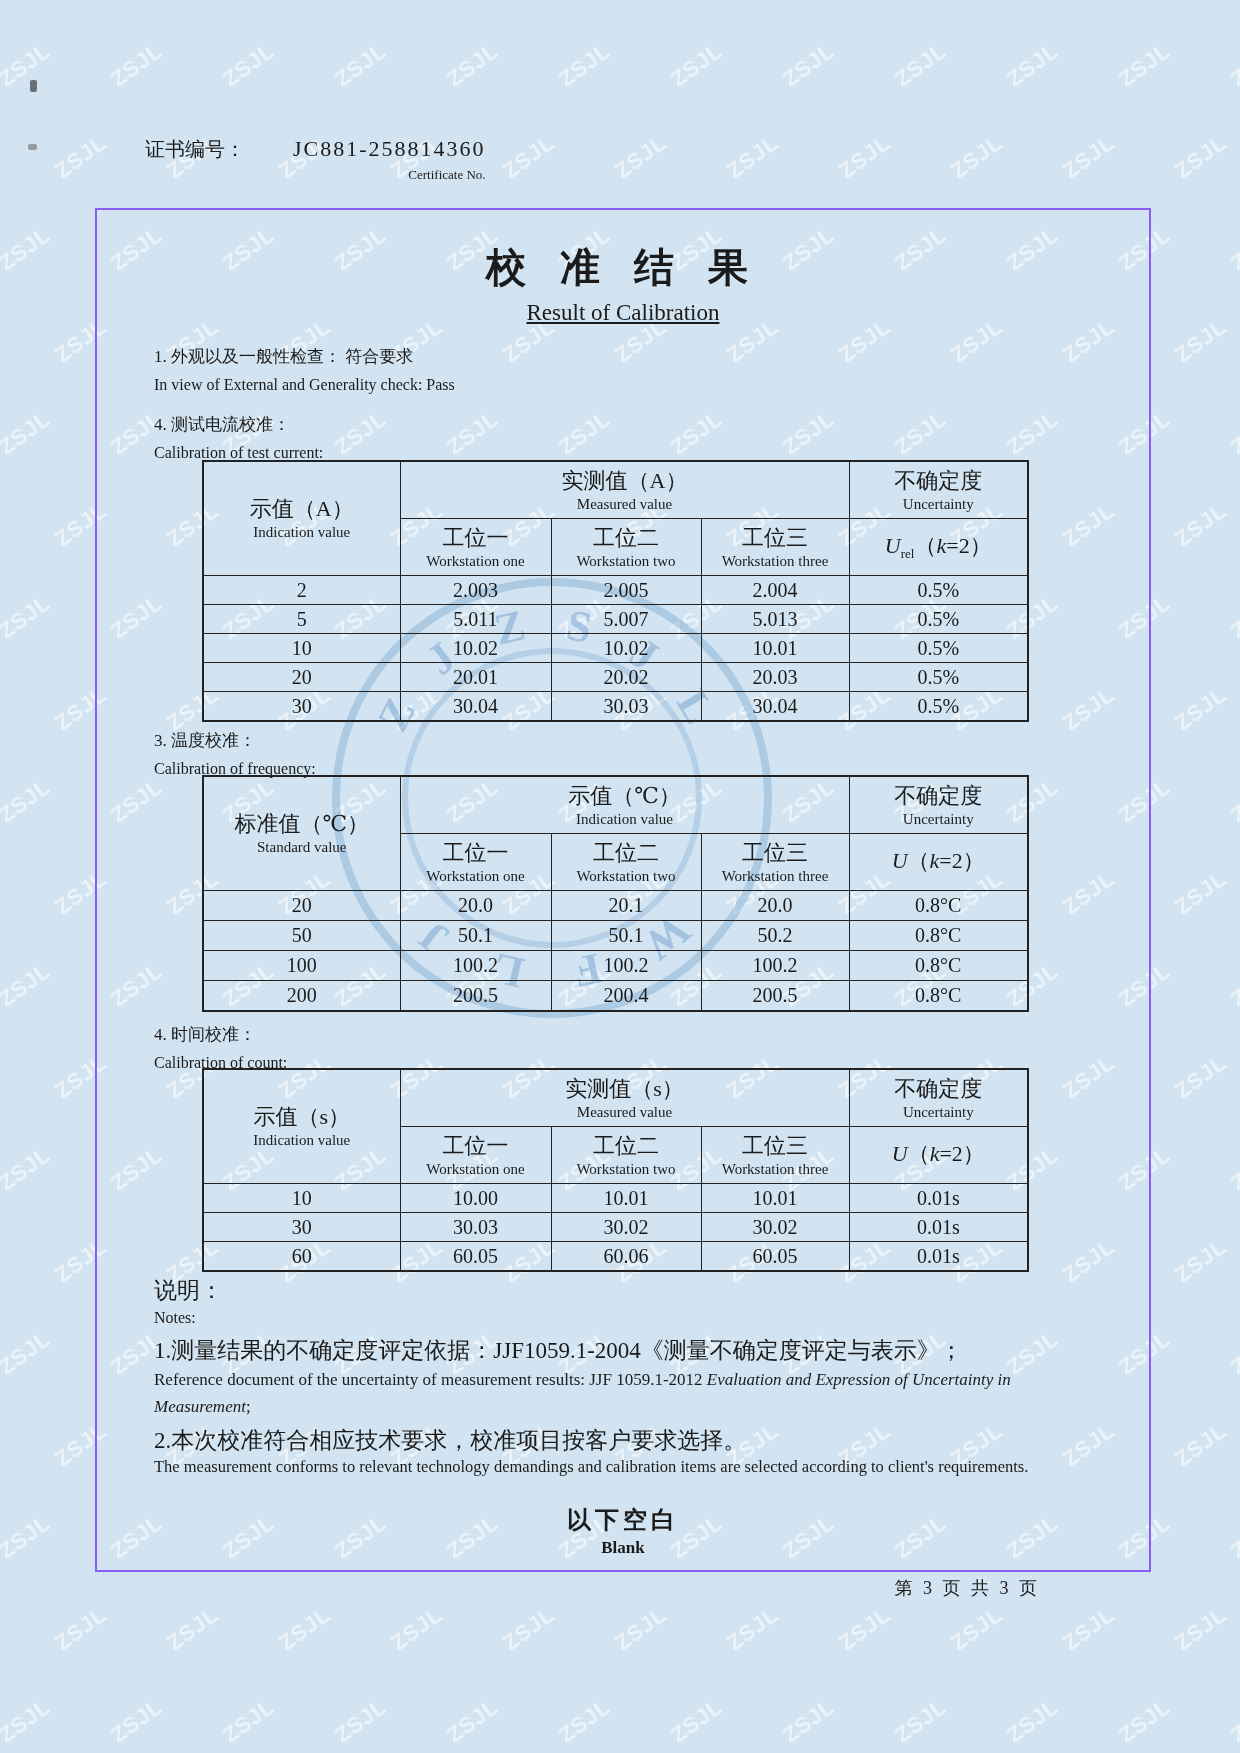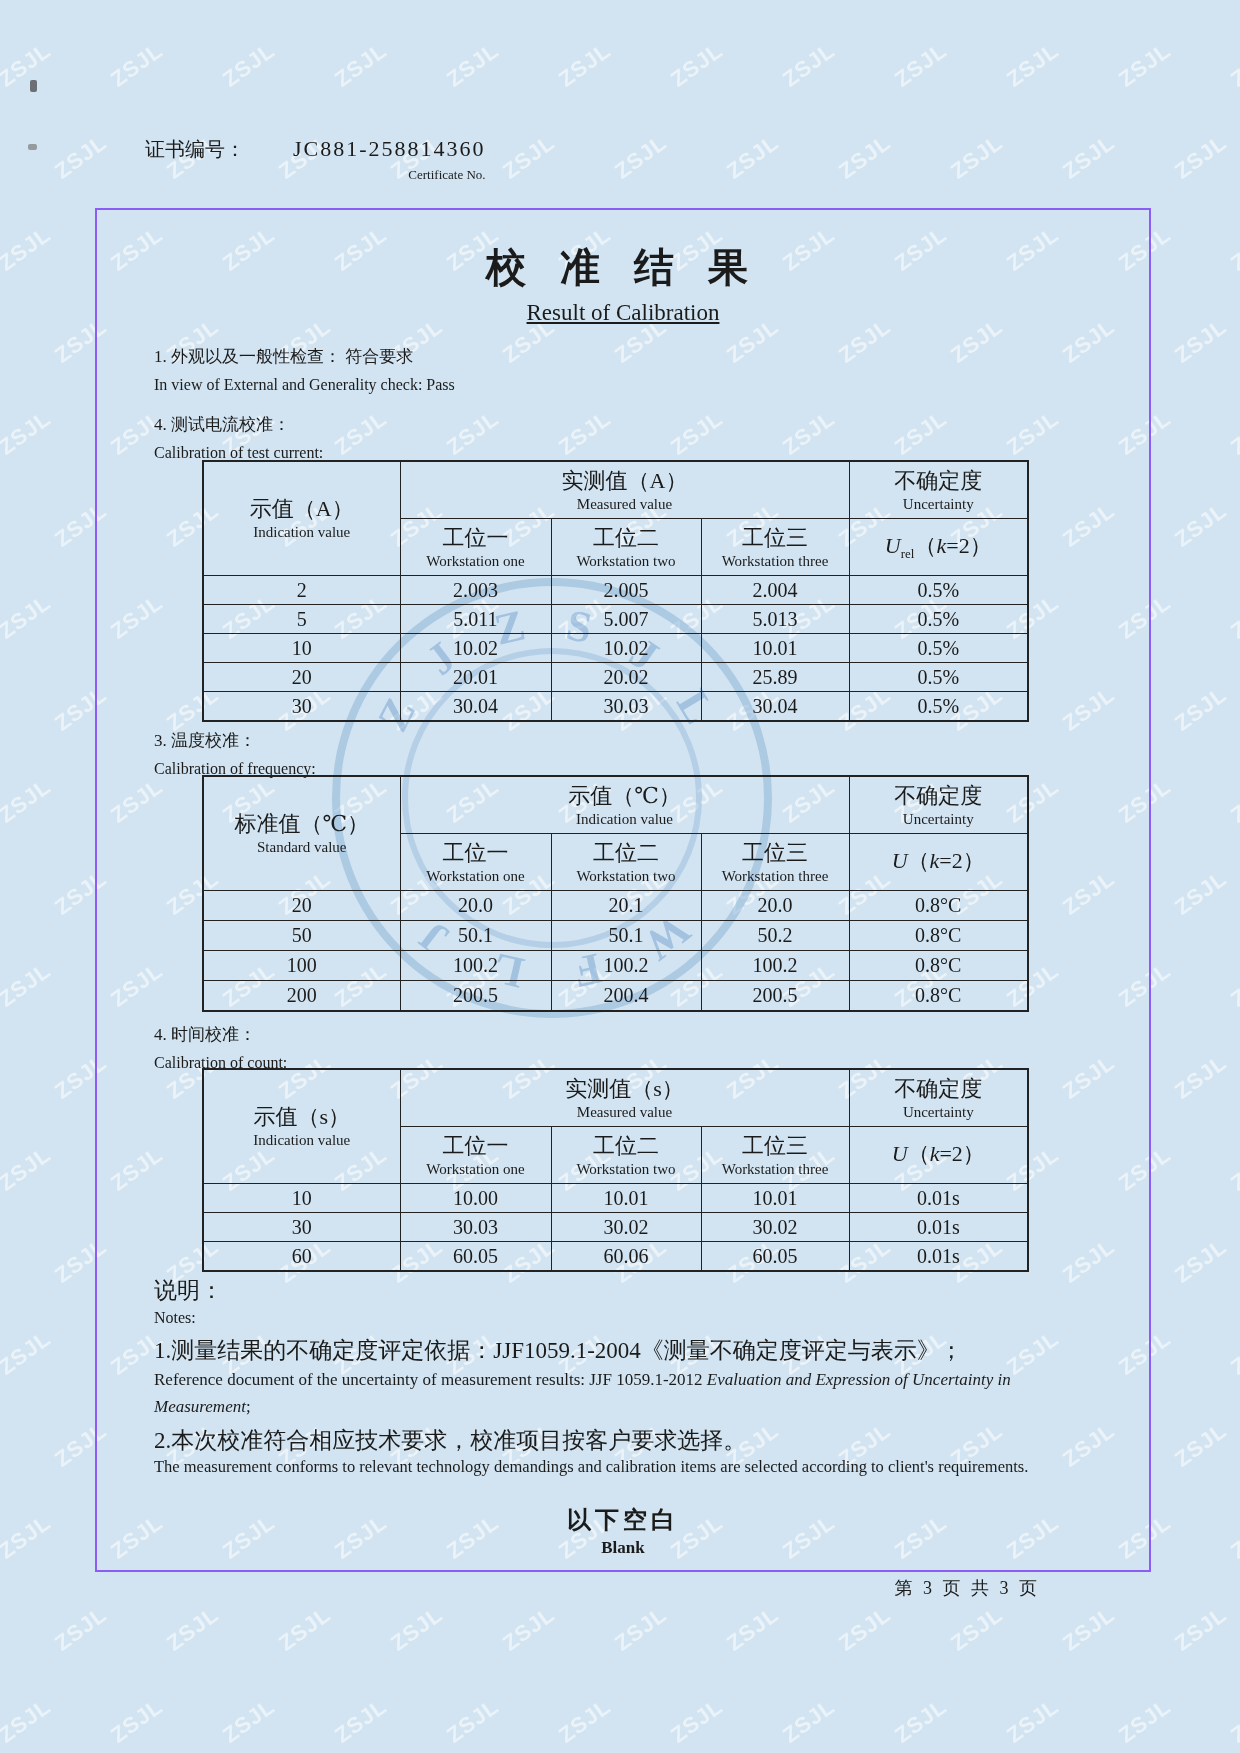--- a/index.html
+++ b/index.html
@@ -414,21 +414,21 @@
               <td>10</td>
               <td>10.02</td>
               <td>10.02</td>
               <td>10.01</td>
               <td>0.5%</td>
             </tr>
             <tr>
               <td>20</td>
               <td>20.01</td>
               <td>20.02</td>
-              <td>25.89</td>
+              <td>20.03</td>
               <td>0.5%</td>
             </tr>
             <tr>
               <td>30</td>
               <td>30.04</td>
               <td>30.03</td>
               <td>30.04</td>
               <td>0.5%</td>
             </tr>
           </tbody>

